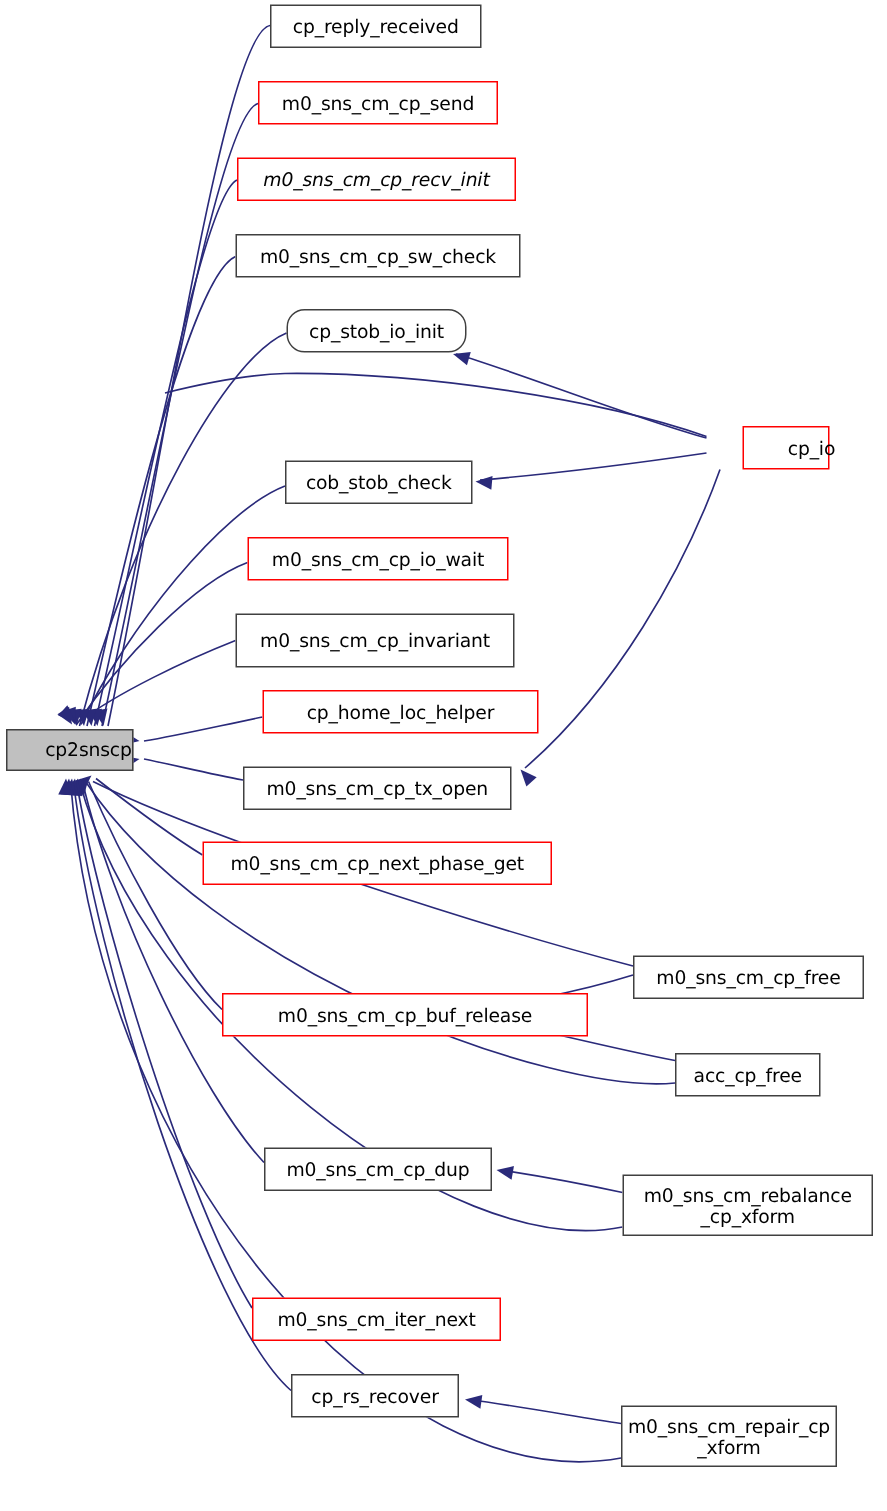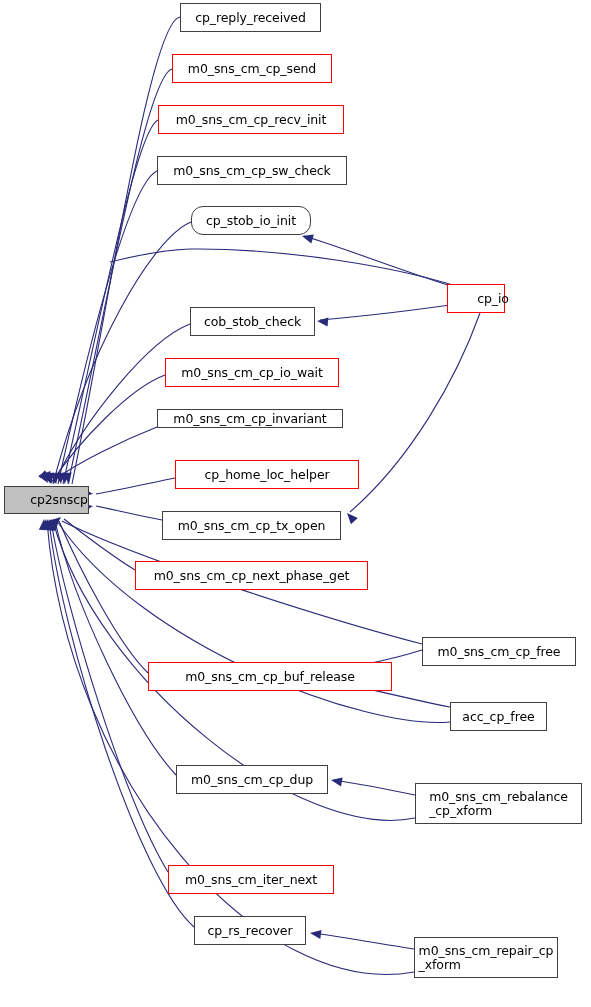--- a/index.html
+++ b/index.html
@@ -22,21 +22,21 @@
     width: 591px;
     height: 1007px;
     pointer-events: none;
   }
   .node {
     position: absolute;
     box-sizing: border-box;
     display: flex;
     align-items: center;
     justify-content: center;
-    text-align: left;
+    text-align: center;
     font-size: 12.5px;
     line-height: 1.12;
     color: #000000;
     background: #ffffff;
     border: 1px solid #404040;
     white-space: pre-line;
     letter-spacing: -0.1px;
   }
   .node.red {
     border: 1px solid #ff0000;
@@ -105,27 +105,27 @@
       <polygon points="0,0 -11,-4.6 -11,4.6" fill="#2a2a7a" transform="translate(317,321) rotate(185)"></polygon>
       <polygon points="0,0 -11,-4.6 -11,4.6" fill="#2a2a7a" transform="translate(347,513) rotate(228)"></polygon>
       <polygon points="0,0 -11,-4.6 -11,4.6" fill="#2a2a7a" transform="translate(358,666) rotate(192)"></polygon>
       <polygon points="0,0 -11,-4.6 -11,4.6" fill="#2a2a7a" transform="translate(359,687) rotate(168)"></polygon>
       <polygon points="0,0 -11,-4.6 -11,4.6" fill="#2a2a7a" transform="translate(331,780) rotate(190)"></polygon>
       <polygon points="0,0 -11,-4.6 -11,4.6" fill="#2a2a7a" transform="translate(310,933) rotate(188)"></polygon>
     </svg>
   <div id="nodes">
       <div class="node" style="left: 180px; top: 3px; width: 141px; height: 29px;"><span class="node-label">cp_reply_received</span></div>
       <div class="node red" style="left: 172px; top: 54px; width: 160px; height: 29px;"><span class="node-label">m0_sns_cm_cp_send</span></div>
-      <div class="node red" style="left: 158px; top: 105px; width: 186px; height: 29px;"><span class="node-label">m0_sns_cm_cp_recv_init</span></div>
+      <div class="node red" style="left: 158px; top: 105px; width: 186px; height: 29px; font-style: italic;"><span class="node-label">m0_sns_cm_cp_recv_init</span></div>
       <div class="node" style="left: 157px; top: 156px; width: 190px; height: 29px;"><span class="node-label">m0_sns_cm_cp_sw_check</span></div>
       <div class="node" style="left: 191px; top: 206px; width: 120px; height: 29px; border-radius: 12px;"><span class="node-label">cp_stob_io_init</span></div>
-      <div class="node red" style="left: 447px; top: 284px; width: 58px; height: 29px; padding-left: 34px;"><span class="node-label">cp_io</span></div>
+      <div class="node red" style="left: 495px; top: 284px; width: 58px; height: 29px; padding-left: 34px;"><span class="node-label">cp_io</span></div>
       <div class="node" style="left: 190px; top: 307px; width: 125px; height: 29px;"><span class="node-label">cob_stob_check</span></div>
       <div class="node red" style="left: 165px; top: 358px; width: 174px; height: 29px;"><span class="node-label">m0_sns_cm_cp_io_wait</span></div>
-      <div class="node" style="left: 157px; top: 409px; width: 186px; height: 19px;"><span class="node-label">m0_sns_cm_cp_invariant</span></div>
+      <div class="node" style="left: 157px; top: 409px; width: 186px; height: 36px;"><span class="node-label">m0_sns_cm_cp_invariant</span></div>
       <div class="node red" style="left: 175px; top: 460px; width: 184px; height: 29px;"><span class="node-label">cp_home_loc_helper</span></div>
       <div class="node current" style="left: 4px; top: 486px; width: 85px; height: 28px; padding-left: 25px;"><span class="node-label">cp2snscp</span></div>
       <div class="node" style="left: 162px; top: 511px; width: 179px; height: 29px;"><span class="node-label">m0_sns_cm_cp_tx_open</span></div>
       <div class="node red" style="left: 135px; top: 561px; width: 233px; height: 29px;"><span class="node-label">m0_sns_cm_cp_next_phase_get</span></div>
       <div class="node" style="left: 422px; top: 637px; width: 154px; height: 29px;"><span class="node-label">m0_sns_cm_cp_free</span></div>
       <div class="node red" style="left: 148px; top: 662px; width: 244px; height: 29px;"><span class="node-label">m0_sns_cm_cp_buf_release</span></div>
       <div class="node" style="left: 450px; top: 702px; width: 97px; height: 29px;"><span class="node-label">acc_cp_free</span></div>
       <div class="node" style="left: 176px; top: 765px; width: 152px; height: 29px;"><span class="node-label">m0_sns_cm_cp_dup</span></div>
       <div class="node" style="left: 415px; top: 783px; width: 167px; height: 41px;"><span class="node-label">m0_sns_cm_rebalance
 _cp_xform</span></div>

